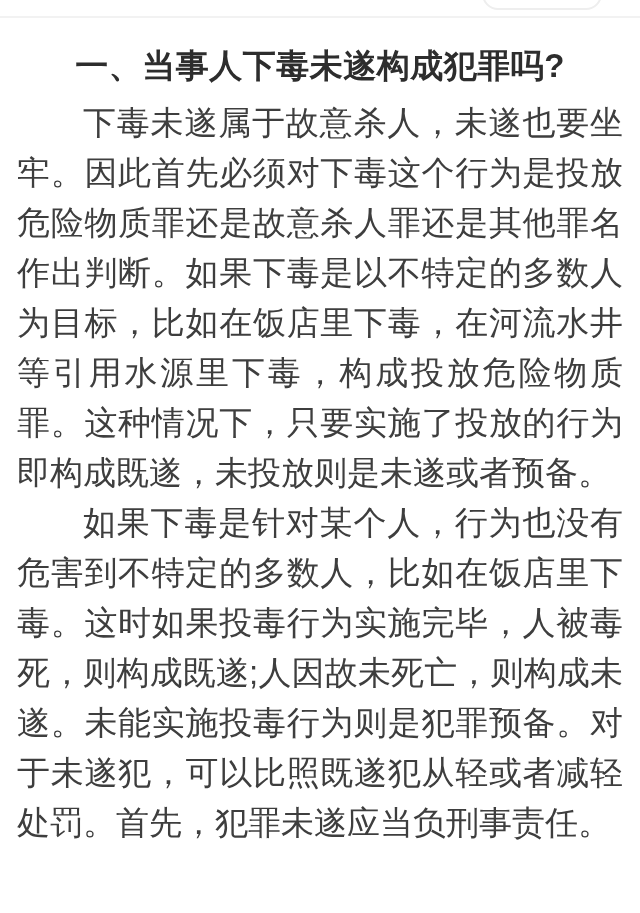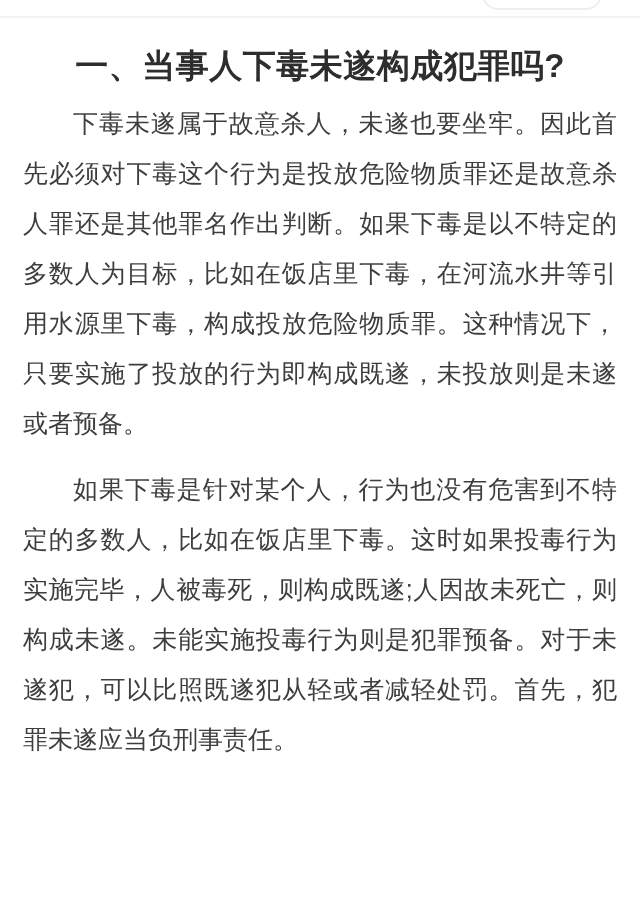--- a/index.html
+++ b/index.html
@@ -25,34 +25,34 @@
     top: -22px;
     right: 38px;
     width: 120px;
     height: 32px;
     background: #ffffff;
     border: 2px solid #eeeeee;
     border-radius: 16px;
     box-sizing: border-box;
   }
   .article {
-    padding: 0 7px;
+    padding: 0 17px;
   }
   .headline {
     margin: 29px 0 0 0;
     font-size: 33px;
     line-height: 37px;
     font-weight: bold;
     text-align: center;
     color: #2d2d2d;
     letter-spacing: 0.5px;
   }
   .para {
-    margin: 16px;
-    font-size: 25px;
+    margin: 0;
+    font-size: 33px;
     line-height: 50px;
     color: #3e3e3e;
     font-weight: 400;
     text-indent: 2em;
     text-align: justify;
     text-justify: inter-ideograph;
     word-break: break-all;
   }
   .para.first {
     margin-top: 14px;

